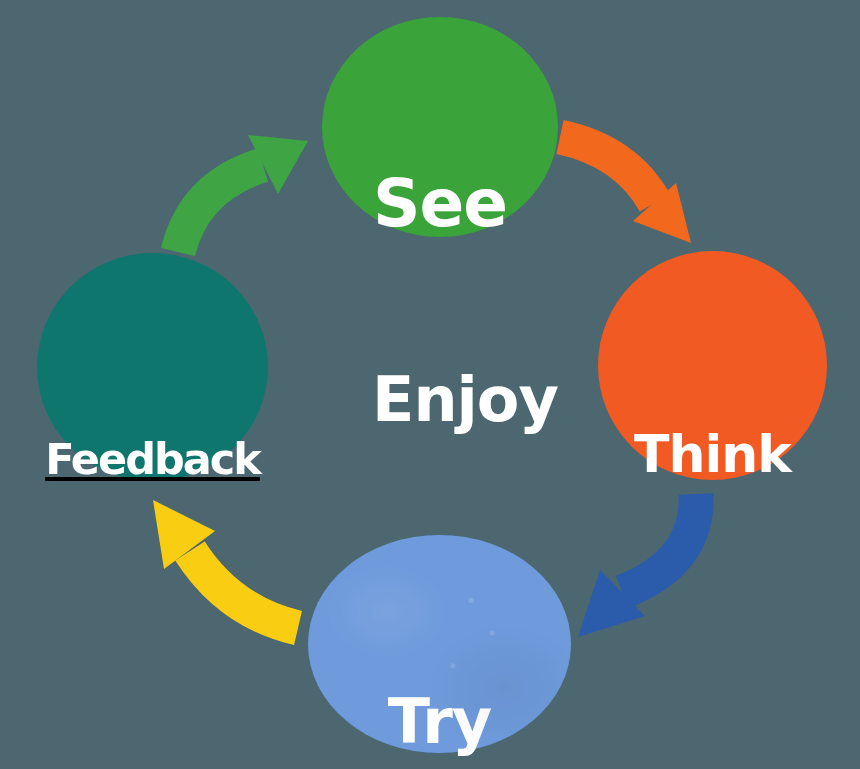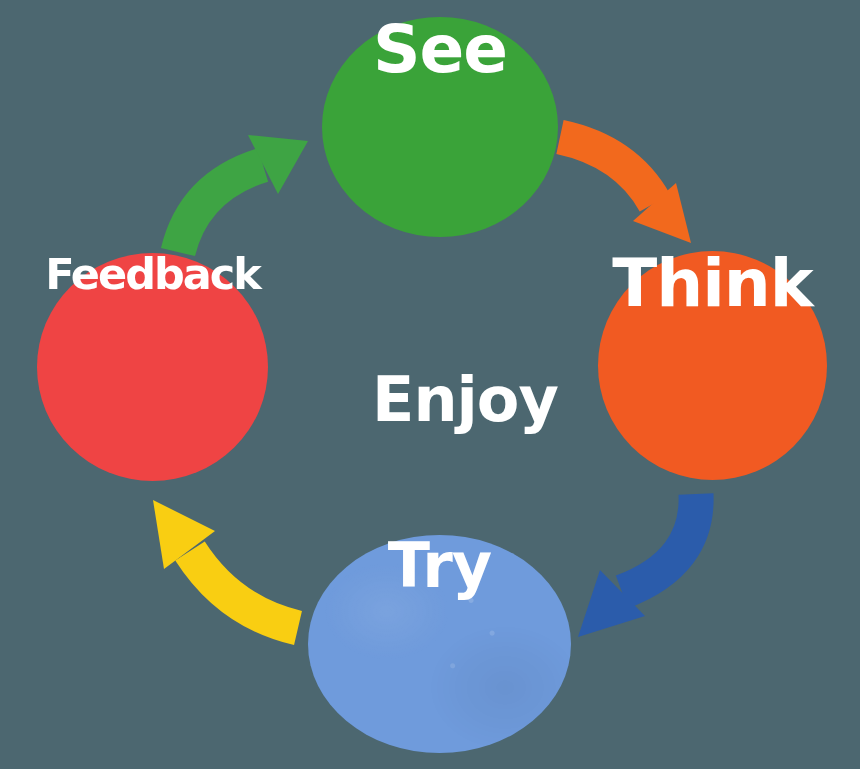--- a/index.html
+++ b/index.html
@@ -12,36 +12,36 @@
   }
   .arrow-layer {
     position: absolute;
     left: 0; top: 0;
     width: 860px; height: 769px;
   }
   .node {
     position: absolute;
     border-radius: 50%;
     display: flex;
-    align-items: flex-start;
+    align-items: flex-end;
     justify-content: center;
   }
   .node-label {
     color: #FFFFFF;
     font-weight: 800;
     text-align: center;
     letter-spacing: -1px;
     line-height: 1;
   }
   .node-see      { left: 322px; top:  17px; width: 236px; height: 220px; }
   .node-think    { left: 598px; top: 251px; width: 229px; height: 229px; }
   .node-feedback { left:  37px; top: 253px; width: 231px; height: 228px; }
   .node-try      { left: 308px; top: 535px; width: 263px; height: 218px; }
   .node-see      .node-label { font-size: 66px; }
-  .node-think    .node-label { font-size: 66px; }
+  .node-think    .node-label { font-size: 52px; }
   .node-feedback .node-label { font-size: 43px; letter-spacing: -2px; }
   .node-try      .node-label { font-size: 62px; }
   
   .node-try::after {
     content: "";
     position: absolute;
     left: 0; top: 0; right: 0; bottom: 0;
     border-radius: 50%;
     background:
       radial-gradient(circle at 62% 30%, rgba(255,255,255,0.16) 0 2px, transparent 3px),
@@ -99,19 +99,19 @@
   </div>
 
   <div class="node node-think" style="background-color: rgb(241, 90, 34);">
     <span class="node-label">Think</span>
   </div>
 
   <div class="node node-try" style="background-color: rgb(111, 155, 220);">
     <span class="node-label">Try</span>
   </div>
 
-  <div class="node node-feedback" style="background-color: #ef4444;">
+  <div class="node node-feedback" style="background-color: #0f766e; text-decoration: underline;">
     <span class="node-label">Feedback</span>
   </div>
 
   <div class="center-label">Enjoy</div>
 
 </div>
 
 </body></html>

